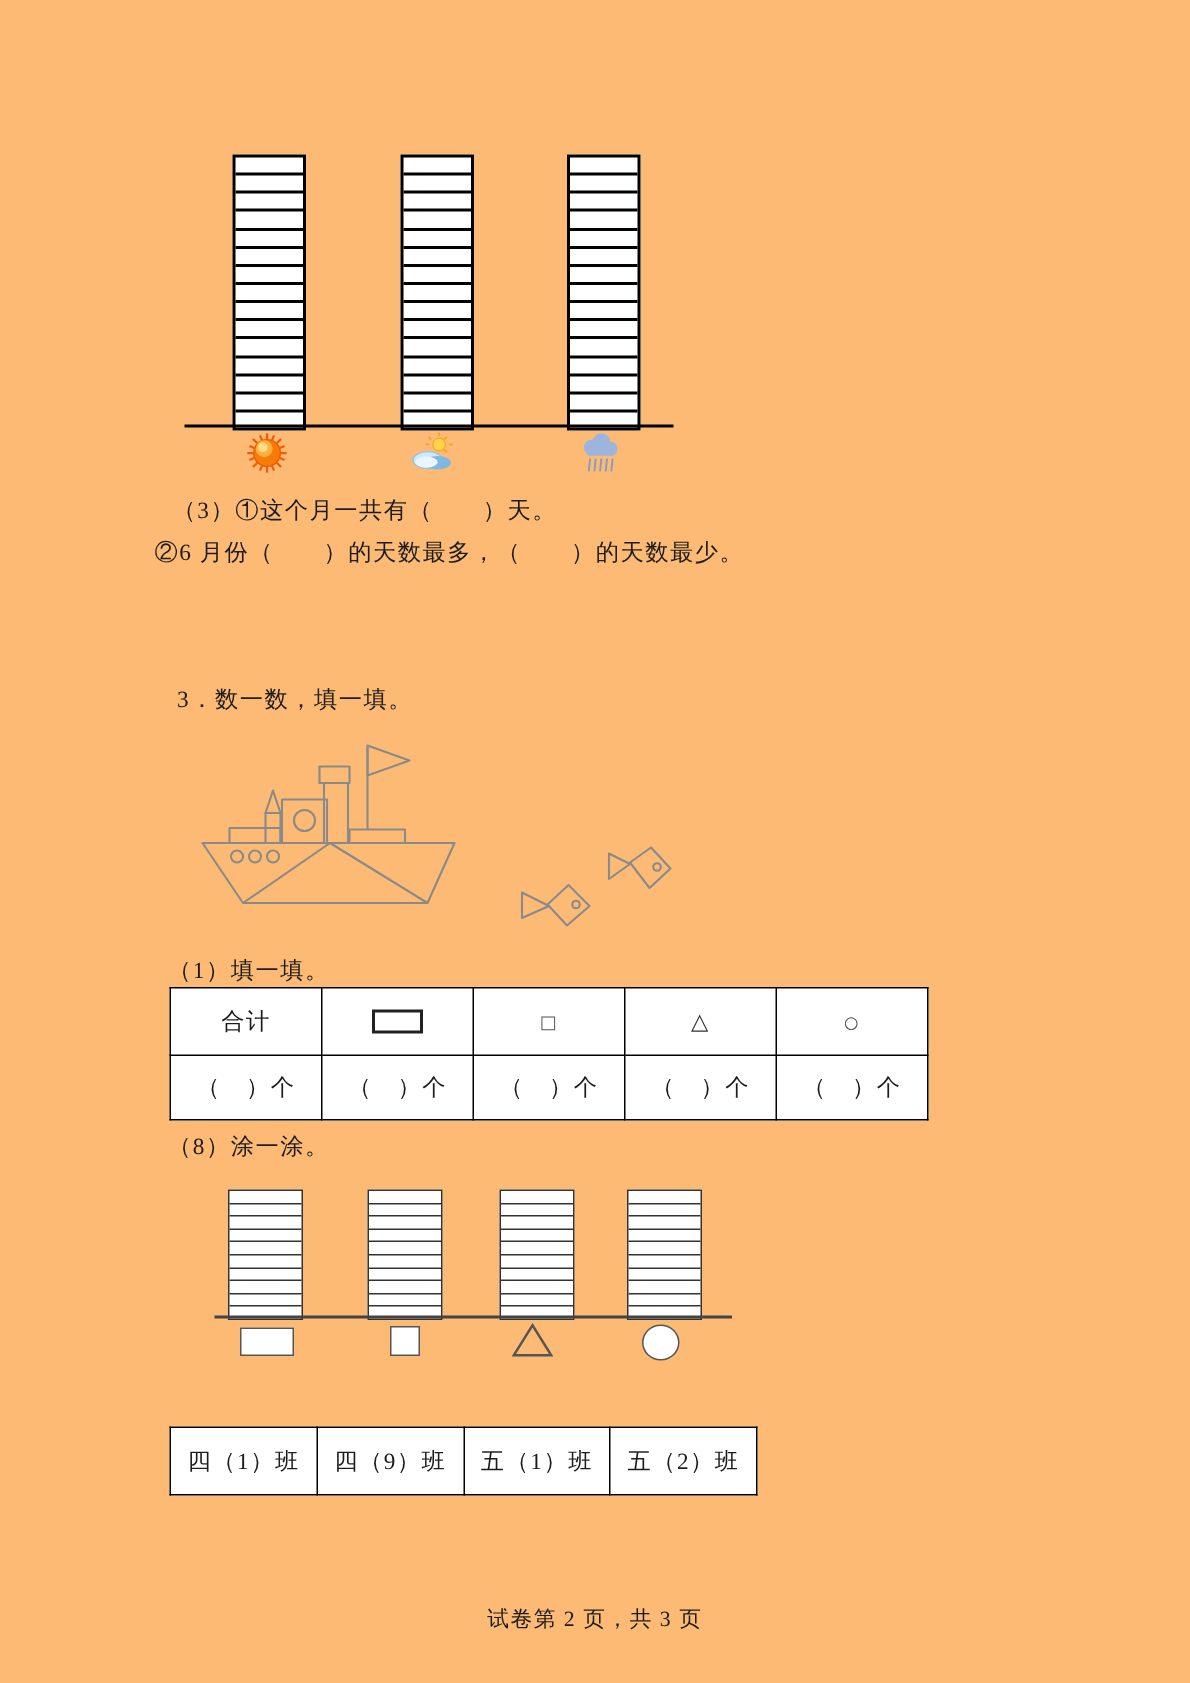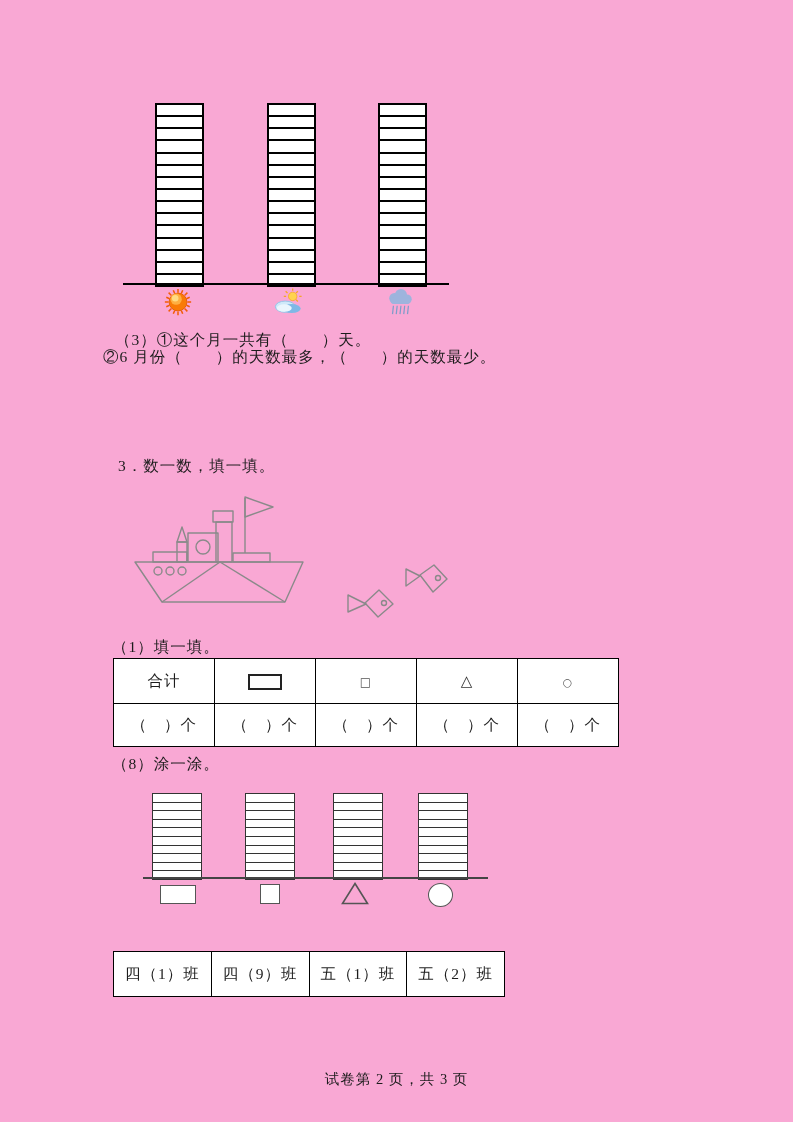--- a/index.html
+++ b/index.html
@@ -1,17 +1,17 @@
 <!DOCTYPE html>
 <html><head>
 <meta charset="utf-8">
 <style>
   html,body{margin:0;padding:0;background:#ffffff;}
   .page{
-    position:relative;width:793px;height:1122px;margin:0 auto;background:#f9a8d4;
+    position:relative;width:793px;height:1122px;margin:0 auto;background:#fdba74;
     font-family:"Liberation Serif","DejaVu Serif",serif;color:#1c1c1c;overflow:hidden;
   }
   
   .grid{position:absolute;}
   .grid .col{position:absolute;top:0;display:flex;flex-direction:column;background:#fff;}
   #grid1{left:155px;top:103px;width:270px;height:180px;}
   #grid1 .col{width:45px;height:180px;border:2px solid #000;}
   #grid1 .col:nth-child(1){left:0;}
   #grid1 .col:nth-child(2){left:112px;}
   #grid1 .col:nth-child(3){left:223px;}
@@ -35,21 +35,21 @@
 
   
   .shape-row-rect{position:absolute;left:160px;top:885px;width:34px;height:17px;border:1.6px solid #555;background:#fff;}
   .shape-row-square{position:absolute;left:260px;top:884px;width:18px;height:18px;border:1.6px solid #555;background:#fff;}
   .shape-row-triangle{position:absolute;left:341px;top:882px;}
   .shape-row-circle{position:absolute;left:428px;top:883px;width:23px;height:22px;border:1.6px solid #555;border-radius:50%;background:#fff;}
 
   
   .tline{position:absolute;font-size:15.5px;letter-spacing:1px;white-space:nowrap;}
   .l-q2a{left:115px;top:330px;}
-  .l-q2b{left:103px;top:347px;}
+  .l-q2b{left:103px;top:358px;}
   .l-q2c{left:103px;top:394px;}
   .l-q3{left:118px;top:456px;}
   .l-sub1{left:112px;top:637px;}
   .l-sub2{left:112px;top:754px;}
   .l-q4{left:118px;top:926px;}
   .footer{position:absolute;left:0;top:1070px;width:100%;text-align:center;font-size:14.5px;letter-spacing:1px;}
 
   
   .boatfig{position:absolute;left:130px;top:485px;}
 

